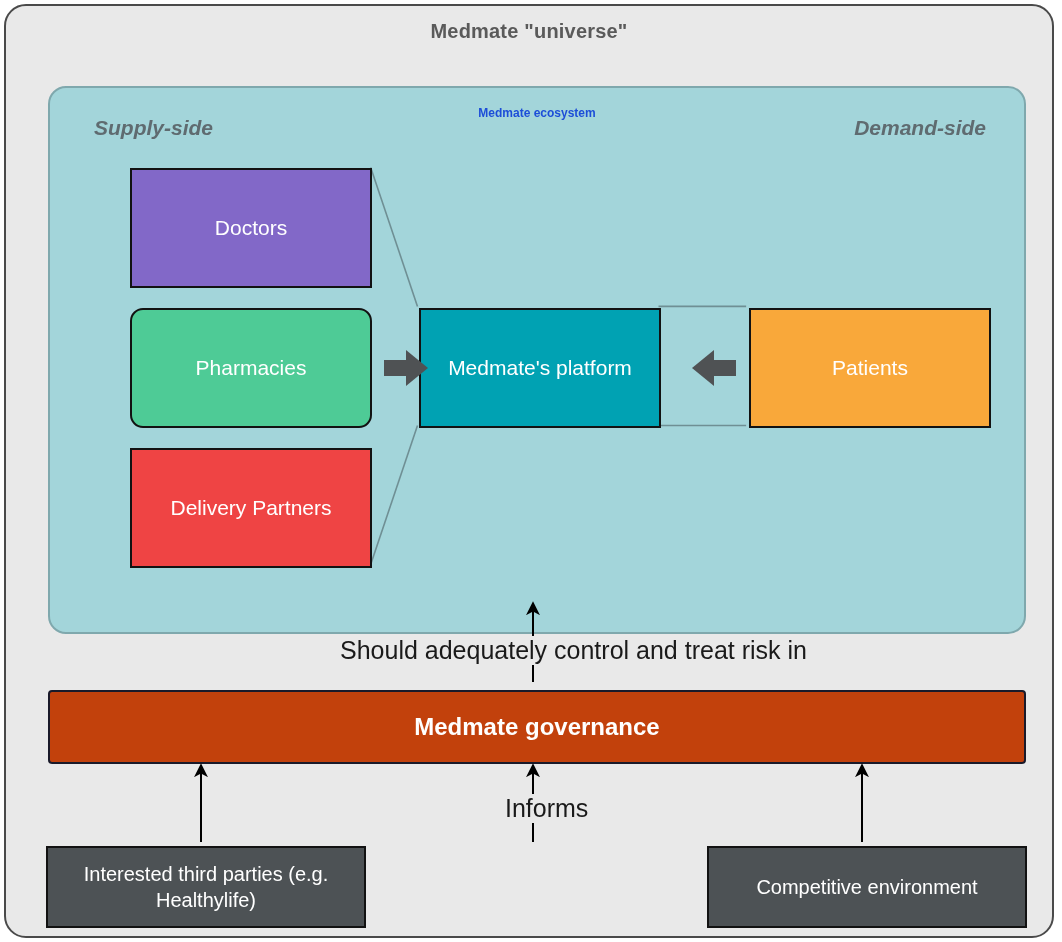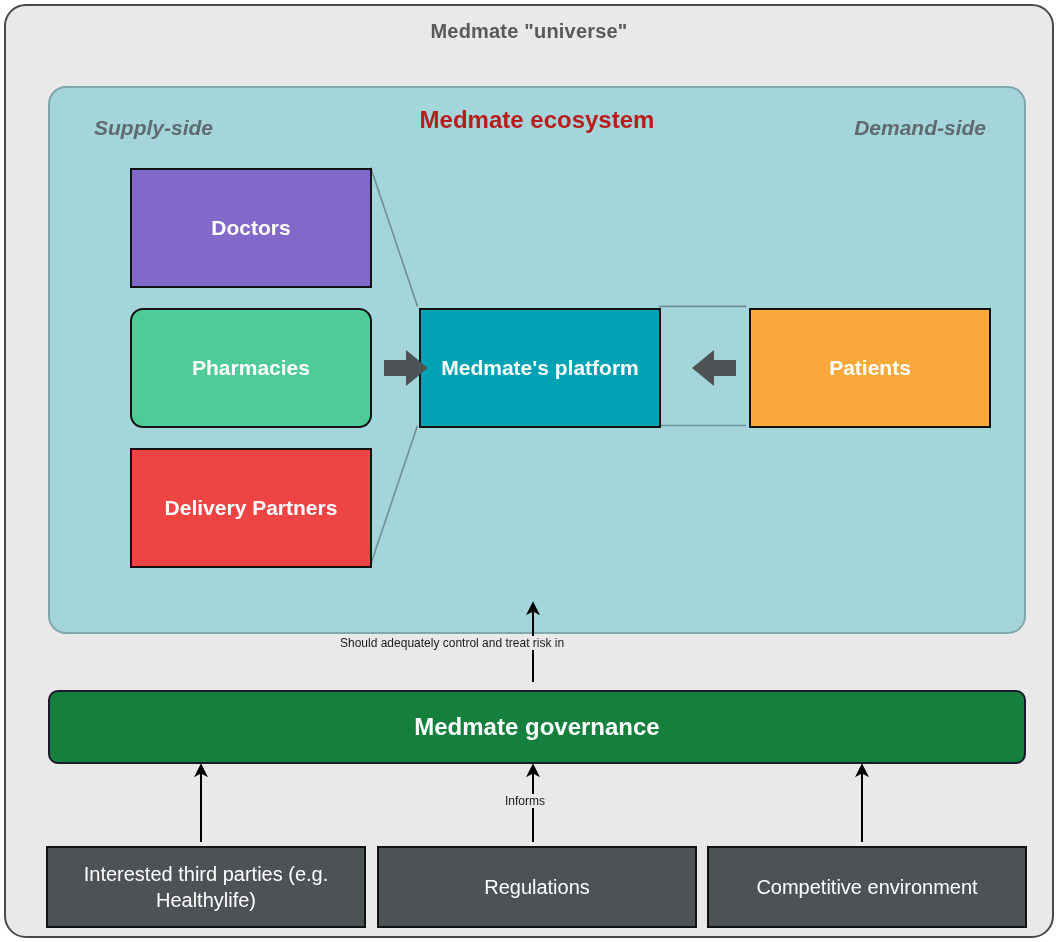--- a/index.html
+++ b/index.html
@@ -53,23 +53,23 @@
     background: #a3d5da;
     border: 2px solid #7fa8ad;
     border-radius: 18px;
   }
   .eco-title {
     position: absolute;
     left: 0;
     top: 18px;
     width: 100%;
     text-align: center;
-    font-size: 24px;
-    font-weight: bold;
-    color: #b91c1c;
+    font-size: 12px;
+    font-weight: bold;
+    color: #1d4ed8;
   }
   .side-label {
     position: absolute;
     top: 28px;
     font-size: 21px;
     font-style: italic;
     font-weight: bold;
     color: #5f6b70;
   }
   .side-label.supply { left: 44px; }
@@ -78,21 +78,21 @@
   
   .node {
     position: absolute;
     box-sizing: border-box;
     border: 2px solid #121212;
     display: flex;
     align-items: center;
     justify-content: center;
     text-align: center;
     color: #ffffff;
-    font-weight: bold;
+    font-weight: normal;
     font-size: 21px;
     line-height: 1.25;
     padding: 4px 8px;
   }
   .node.doctors {
     left: 80px; top: 80px; width: 242px; height: 120px;
     background: #8268c8;
   }
   .node.pharmacies {
     left: 80px; top: 220px; width: 242px; height: 120px;
@@ -143,23 +143,23 @@
   .block-arrow.left .head { left: -44px; top: -18px; border-right: 22px solid #4f5254; }
 
   
   .governance {
     position: absolute;
     left: 42px;
     top: 684px;
     width: 978px;
     height: 74px;
     box-sizing: border-box;
-    background: #15803d;
+    background: #c2410c;
     border: 2px solid #1a1a2a;
-    border-radius: 10px;
+    border-radius: 4px;
     display: flex;
     align-items: center;
     justify-content: center;
     color: #ffffff;
     font-size: 24px;
     font-weight: bold;
   }
 
   
   .source {
@@ -176,21 +176,21 @@
     line-height: 1.3;
     padding: 4px 10px;
   }
   .source.third-party { left: 40px;  top: 840px; width: 320px; height: 82px; }
   .source.regulations { left: 371px; top: 840px; width: 320px; height: 82px; }
   .source.competitive { left: 701px; top: 840px; width: 320px; height: 82px; }
 
   
   .flow-label {
     position: absolute;
-    font-size: 12px;
+    font-size: 25px;
     color: #1a1a1a;
     white-space: nowrap;
     background: #e9e9e9;
     padding: 0 6px;
   }
   .flow-label.control { left: 328px; top: 630px; }
   .flow-label.informs { left: 493px; top: 788px; }
   .thin-arrows {
     position: absolute;
     left: 0; top: 0;
@@ -243,23 +243,20 @@
           <div class="head"></div>
       </div>
     </div>
 
     <div class="governance">
       <span>Medmate governance</span>
     </div>
 
     <div class="source third-party">
       <span>Interested third parties (e.g. Healthylife)</span>
-    </div>
-    <div class="source regulations">
-      <span>Regulations</span>
     </div>
     <div class="source competitive">
       <span>Competitive environment</span>
     </div>
 
     <svg class="thin-arrows" viewBox="0 0 1046 930" preserveAspectRatio="none">
       <defs>
         <marker id="tip" viewBox="0 0 10 10" refX="8" refY="5" markerWidth="7" markerHeight="7" orient="auto-start-reverse">
           <path d="M 0 0 L 10 5 L 0 10 L 2.6 5 z" fill="#000000"></path>
         </marker>

